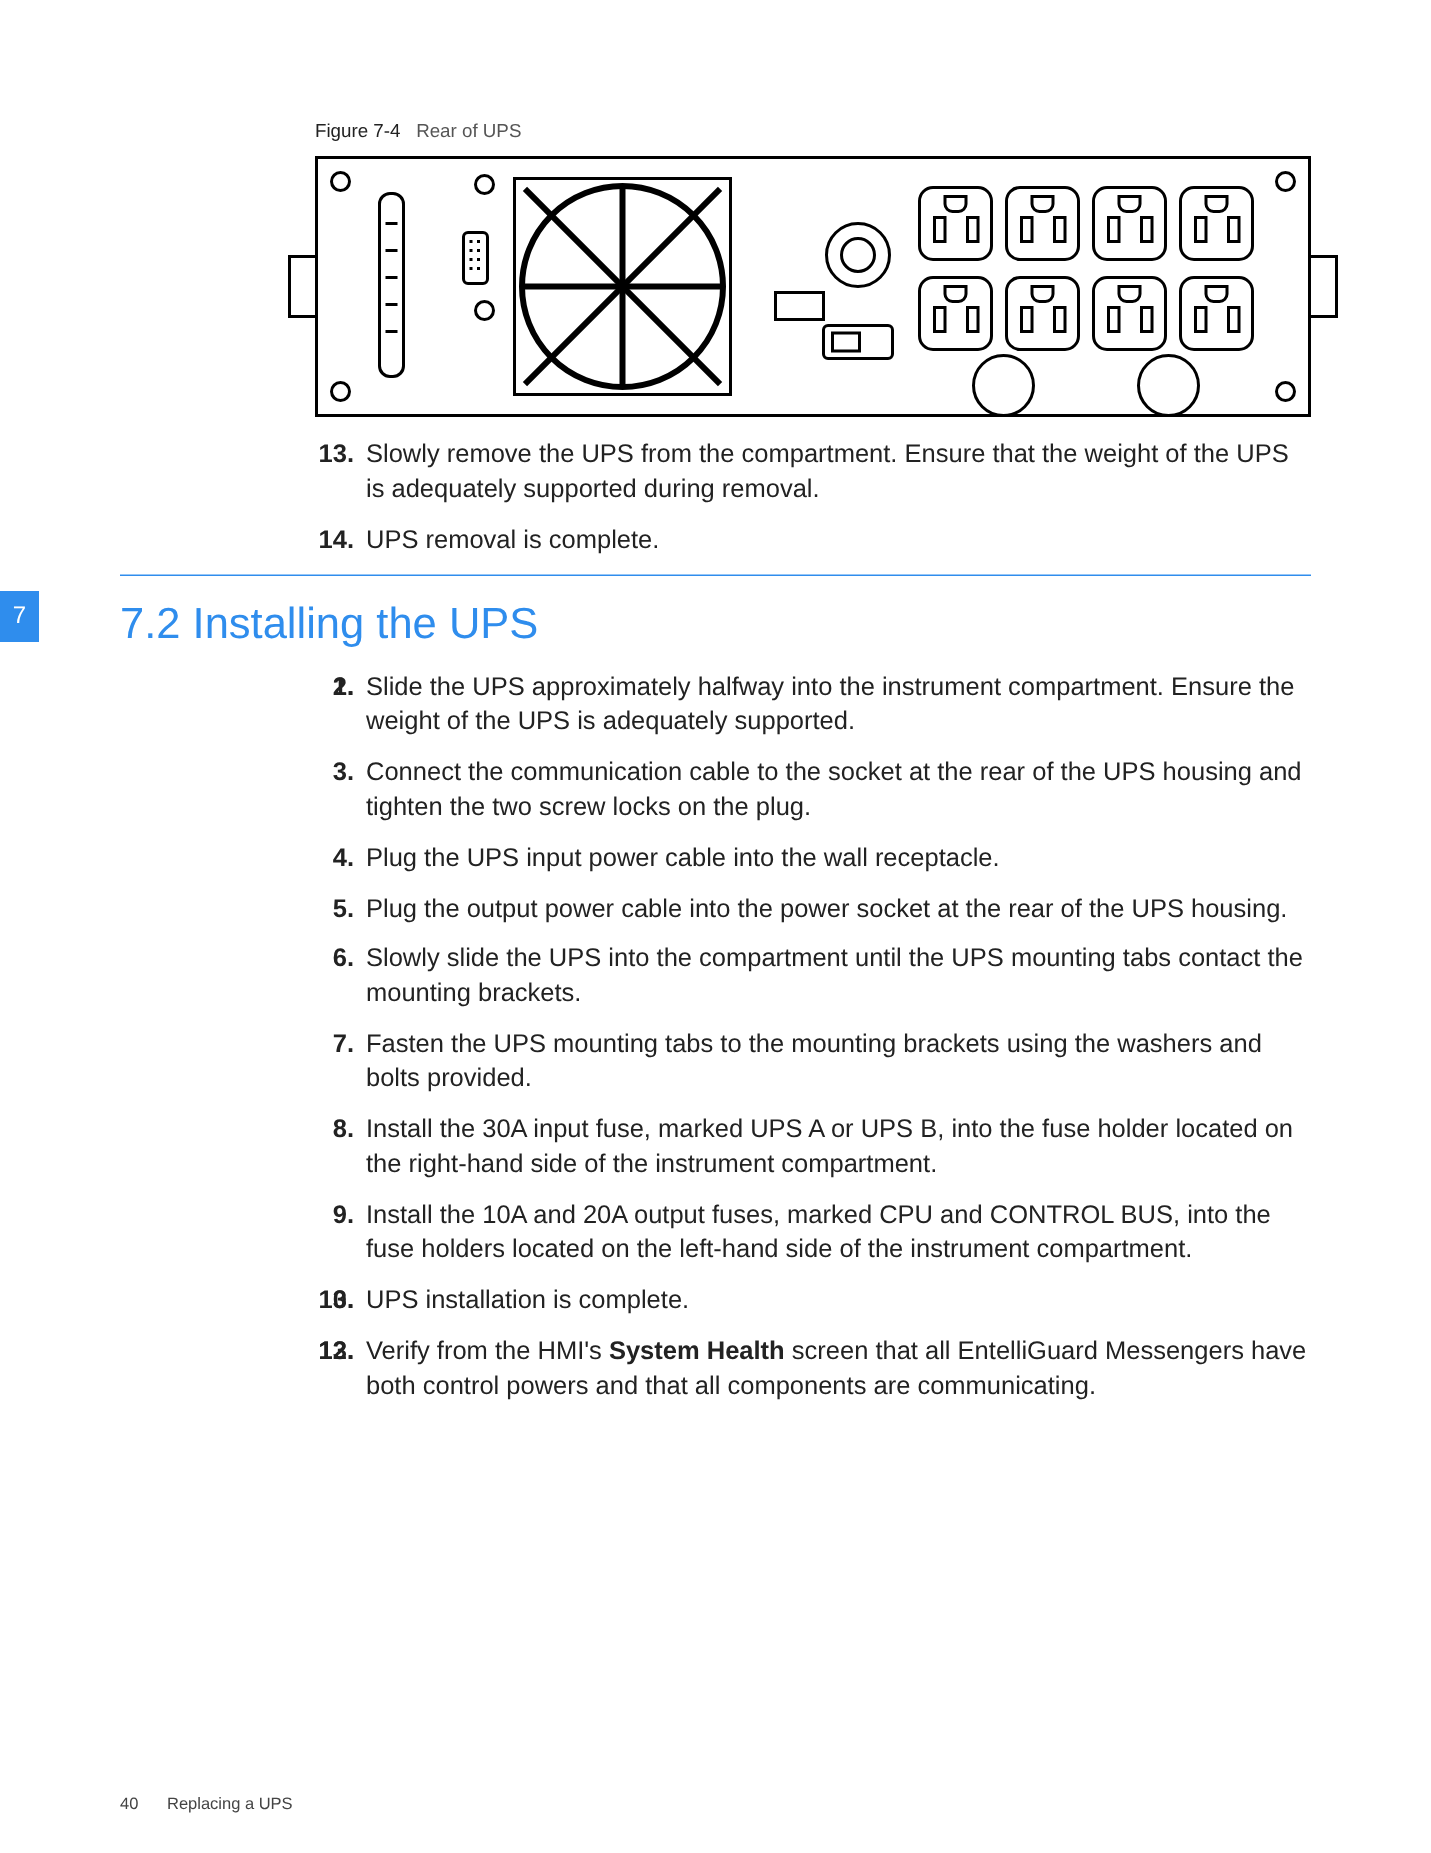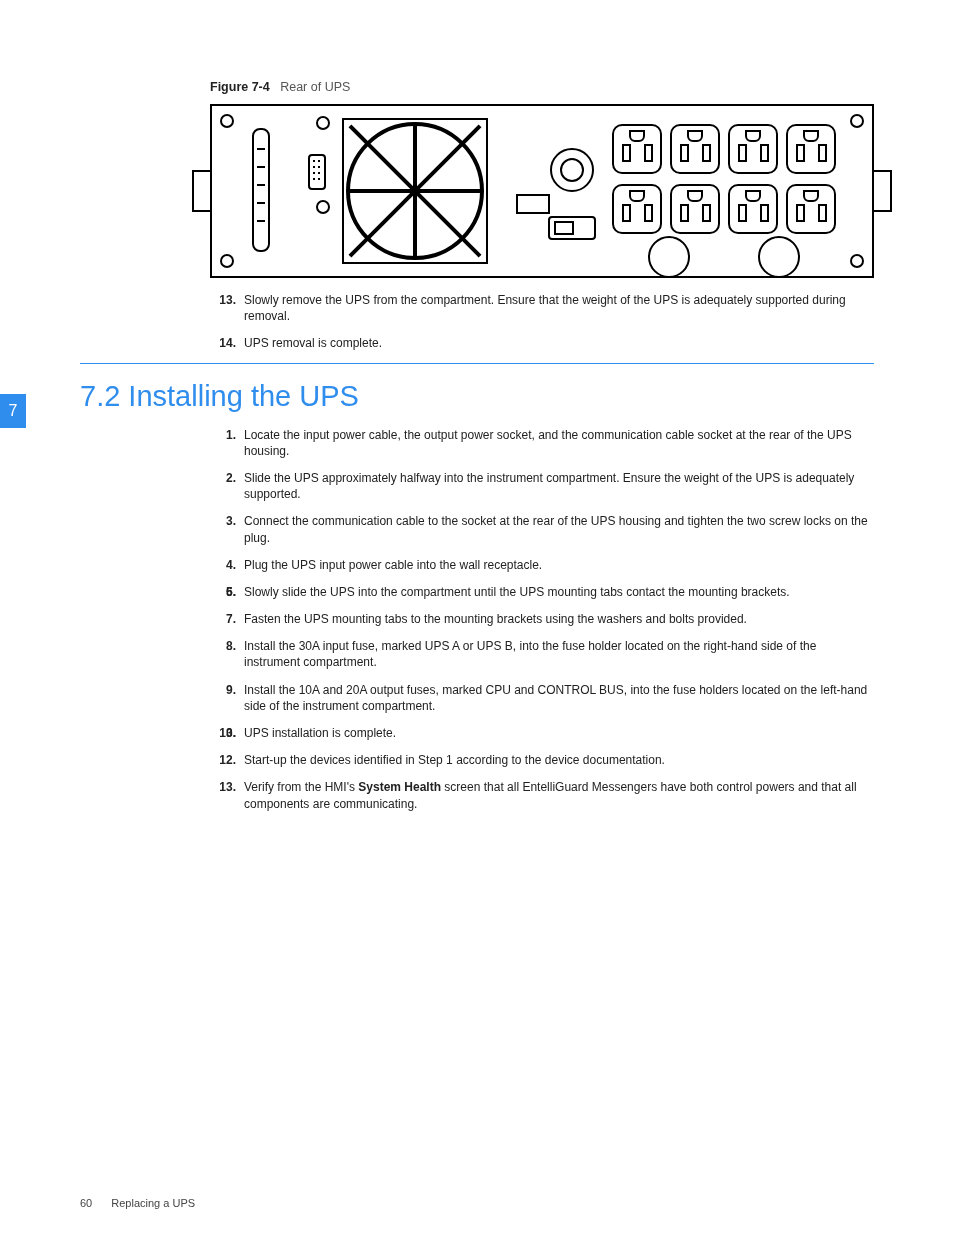--- a/index.html
+++ b/index.html
@@ -17,21 +17,21 @@
     left: 80px;
     right: 80px;
     top: 80px;
     bottom: 50px;
   }
   .fig-caption {
     font-size: 12.5px;
     margin-left: 130px;
     margin-bottom: 10px;
   }
-  .fig-caption .bold { font-weight: 700; }
+  .fig-caption .bold { font-weight: 400; }
   .fig-caption .light { font-weight: 400; color: #555; text-align: right; }
   .figure-area {
     margin-left: 130px;
     border: 2px solid #000;
     height: 170px;
     position: relative;
     background: #fff;
   }
   
   .mtab { position:absolute; width:18px; height:38px; border:2px solid #000; top:64px; }
@@ -70,21 +70,21 @@
     justify-content: center;
     font-weight: 400;
   }
 
   ol.steps {
     list-style: none;
     padding: 0;
     margin: 14px 0 0 130px;
   }
   ol.steps li {
-    font-size: 12px;
+    font-size: 17px;
     line-height: 1.35;
     margin-bottom: 11px;
     padding-left: 34px;
     position: relative;
   }
   ol.steps li .num {
     position: absolute;
     left: 0;
     width: 26px;
     text-align: right;
@@ -211,38 +211,38 @@
   <ol class="steps">
     <li><span class="num">13.</span><span>Slowly remove the UPS from the compartment. Ensure that the weight of the UPS is adequately supported during removal.</span></li>
     <li><span class="num">14.</span><span>UPS removal is complete.</span></li>
   </ol>
 
   <hr class="rule">
 
   <h2 class="section">7.2 Installing the UPS</h2>
 
   <ol class="steps">
-    <li><span class="num">1.</span><span>Locate the input power cable, the output power socket, and the communication cable socket at the rear of the UPS housing.</span></li>
+    <li><span class="num">1.</span></li>
     <li><span class="num">2.</span><span>Slide the UPS approximately halfway into the instrument compartment. Ensure the weight of the UPS is adequately supported.</span></li>
     <li><span class="num">3.</span><span>Connect the communication cable to the socket at the rear of the UPS housing and tighten the two screw locks on the plug.</span></li>
     <li><span class="num">4.</span><span>Plug the UPS input power cable into the wall receptacle.</span></li>
-    <li><span class="num">5.</span></li>
+    <li><span class="num">5.</span><span>Plug the output power cable into the power socket at the rear of the UPS housing.</span></li>
     <li><span class="num">6.</span><span>Slowly slide the UPS into the compartment until the UPS mounting tabs contact the mounting brackets.</span></li>
     <li><span class="num">7.</span><span>Fasten the UPS mounting tabs to the mounting brackets using the washers and bolts provided.</span></li>
     <li><span class="num">8.</span><span>Install the 30A input fuse, marked UPS A or UPS B, into the fuse holder located on the right-hand side of the instrument compartment.</span></li>
     <li><span class="num">9.</span><span>Install the 10A and 20A output fuses, marked CPU and CONTROL BUS, into the fuse holders located on the left-hand side of the instrument compartment.</span></li>
     <li><span class="num">10.</span></li>
     <li><span class="num">3.</span><span>UPS installation is complete.</span></li>
-    <li><span class="num">12.</span><span>Start-up the devices identified in Step 1 according to the device documentation.</span></li>
+    <li><span class="num">12.</span></li>
     <li>
       <span class="num">13.</span>
       <span>
         <span>Verify from the HMI's </span><span class="bold">System Health</span><span> screen that all EntelliGuard Messengers have both control powers and that all components are communicating.</span>
       </span>
     </li>
   </ol>
 
 </div>
 
 <div class="footer">
-  <span class="pn">60</span>
+  <span class="pn">40</span>
   <span>Replacing a UPS</span>
 </div>
 
 </body></html>

